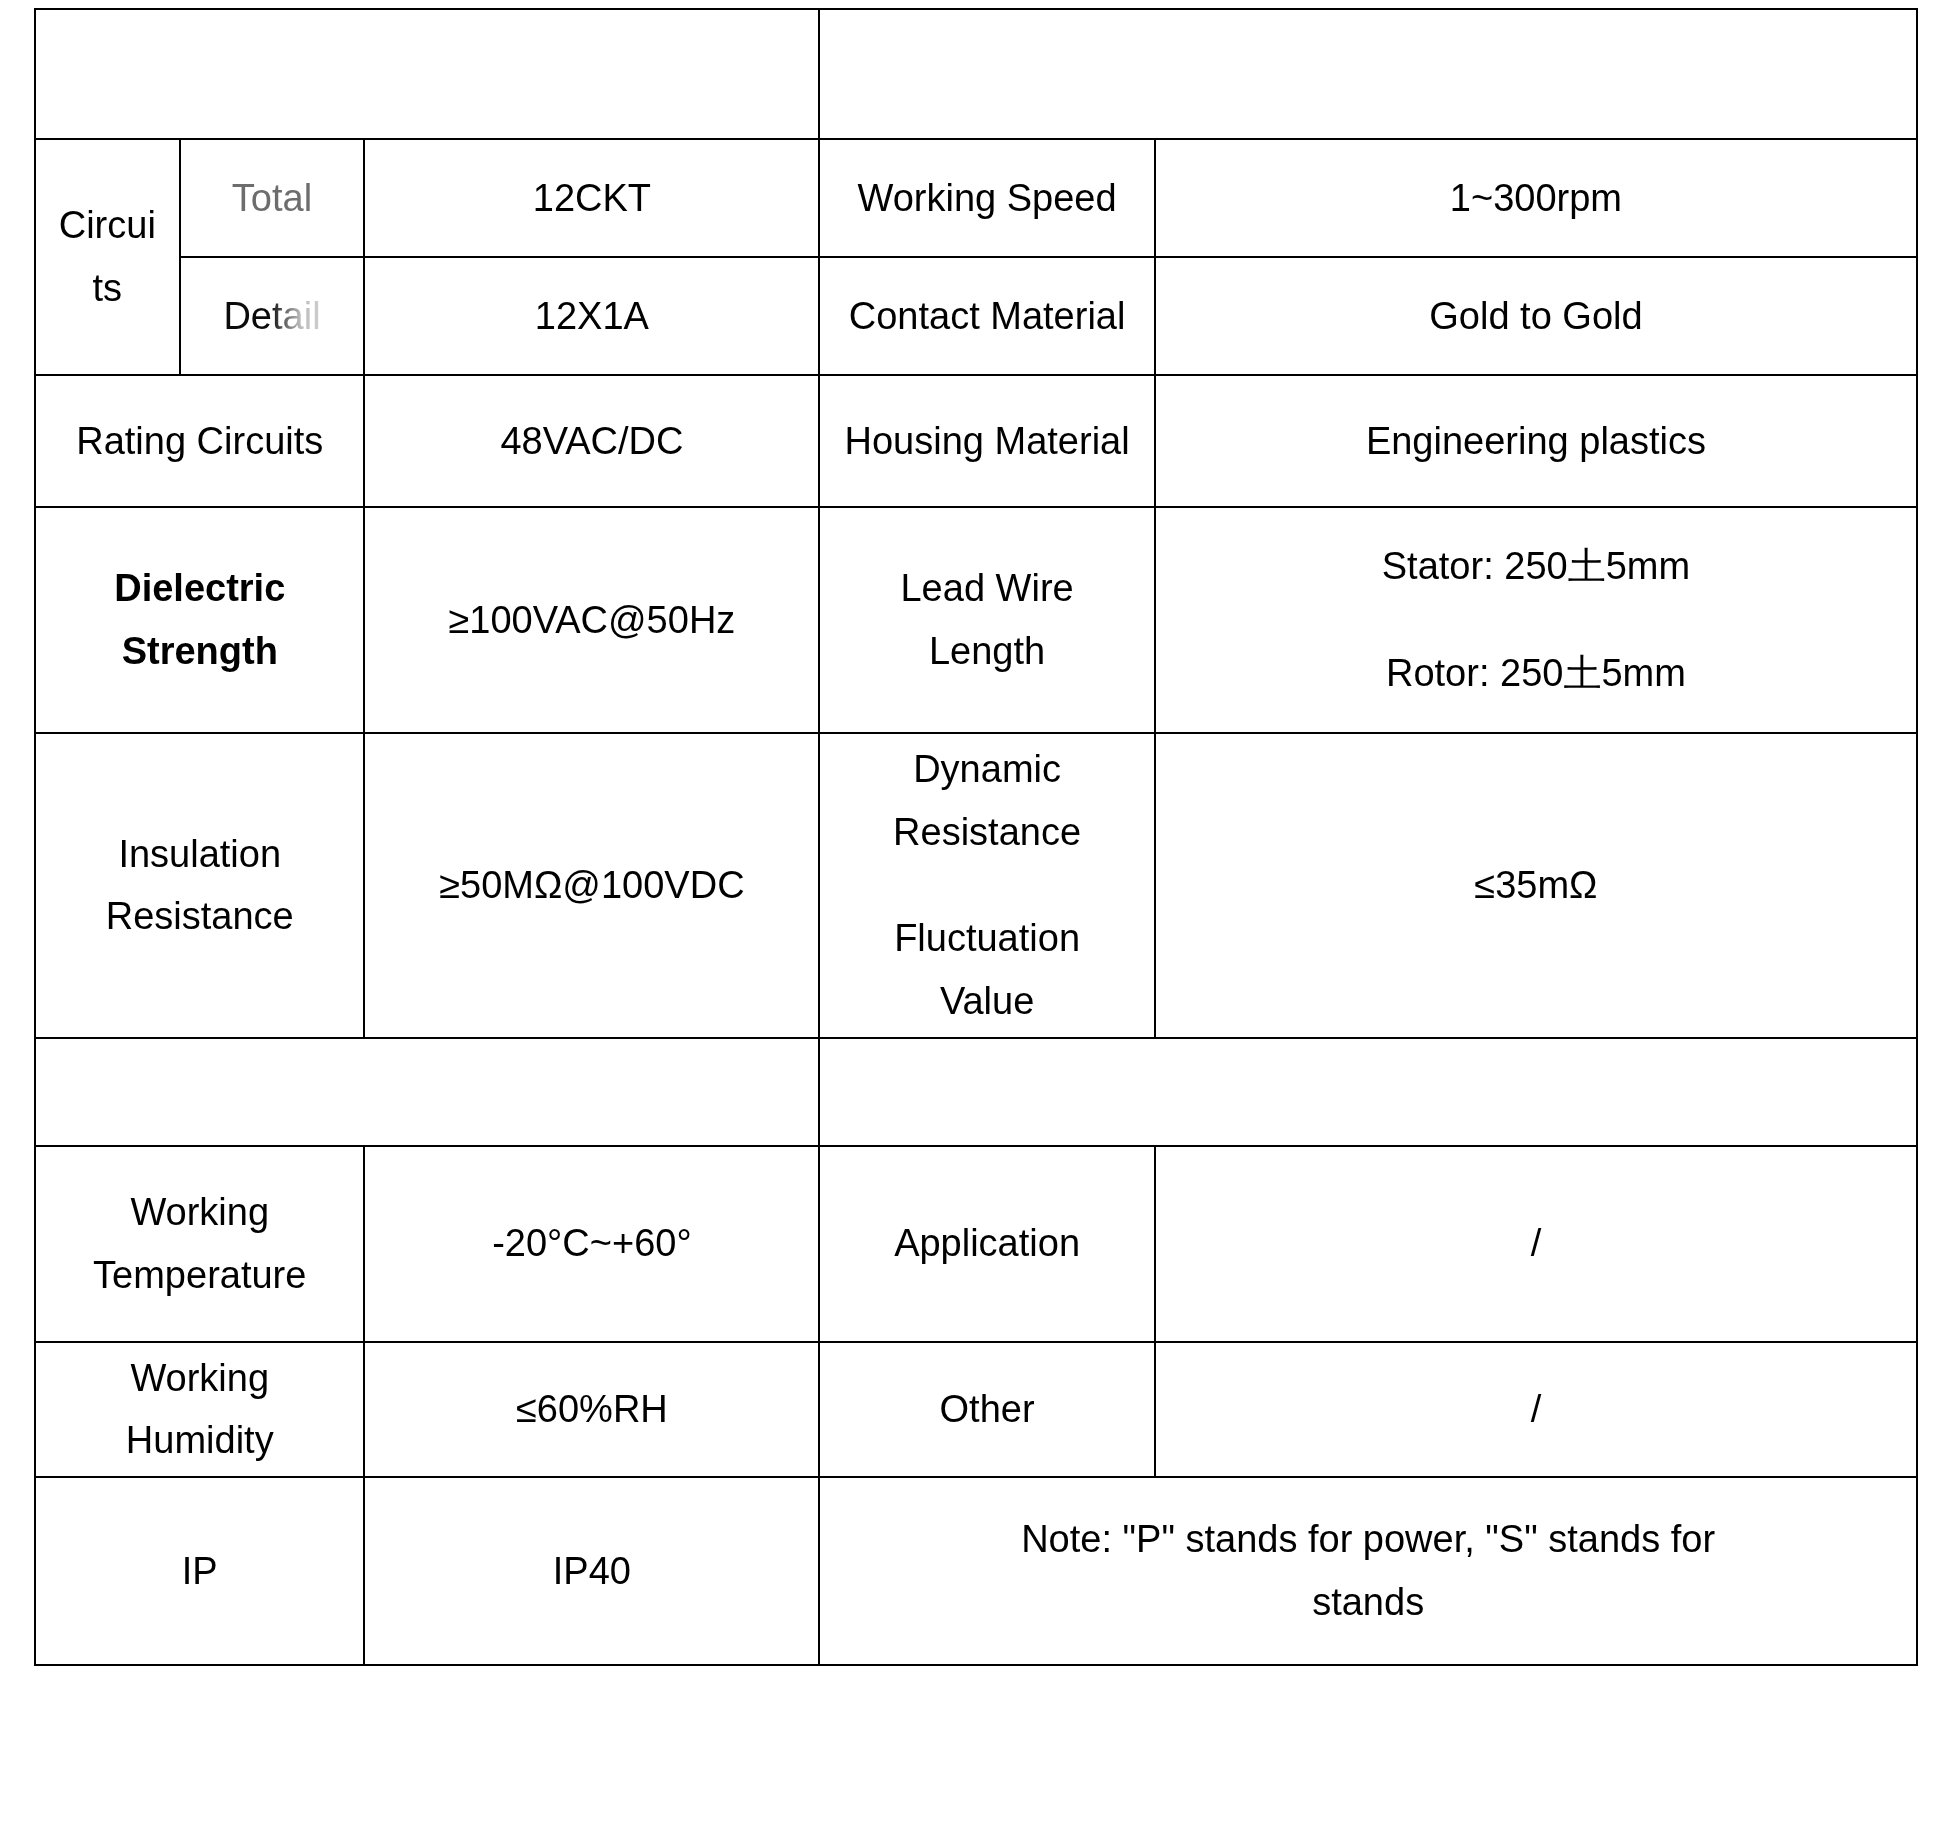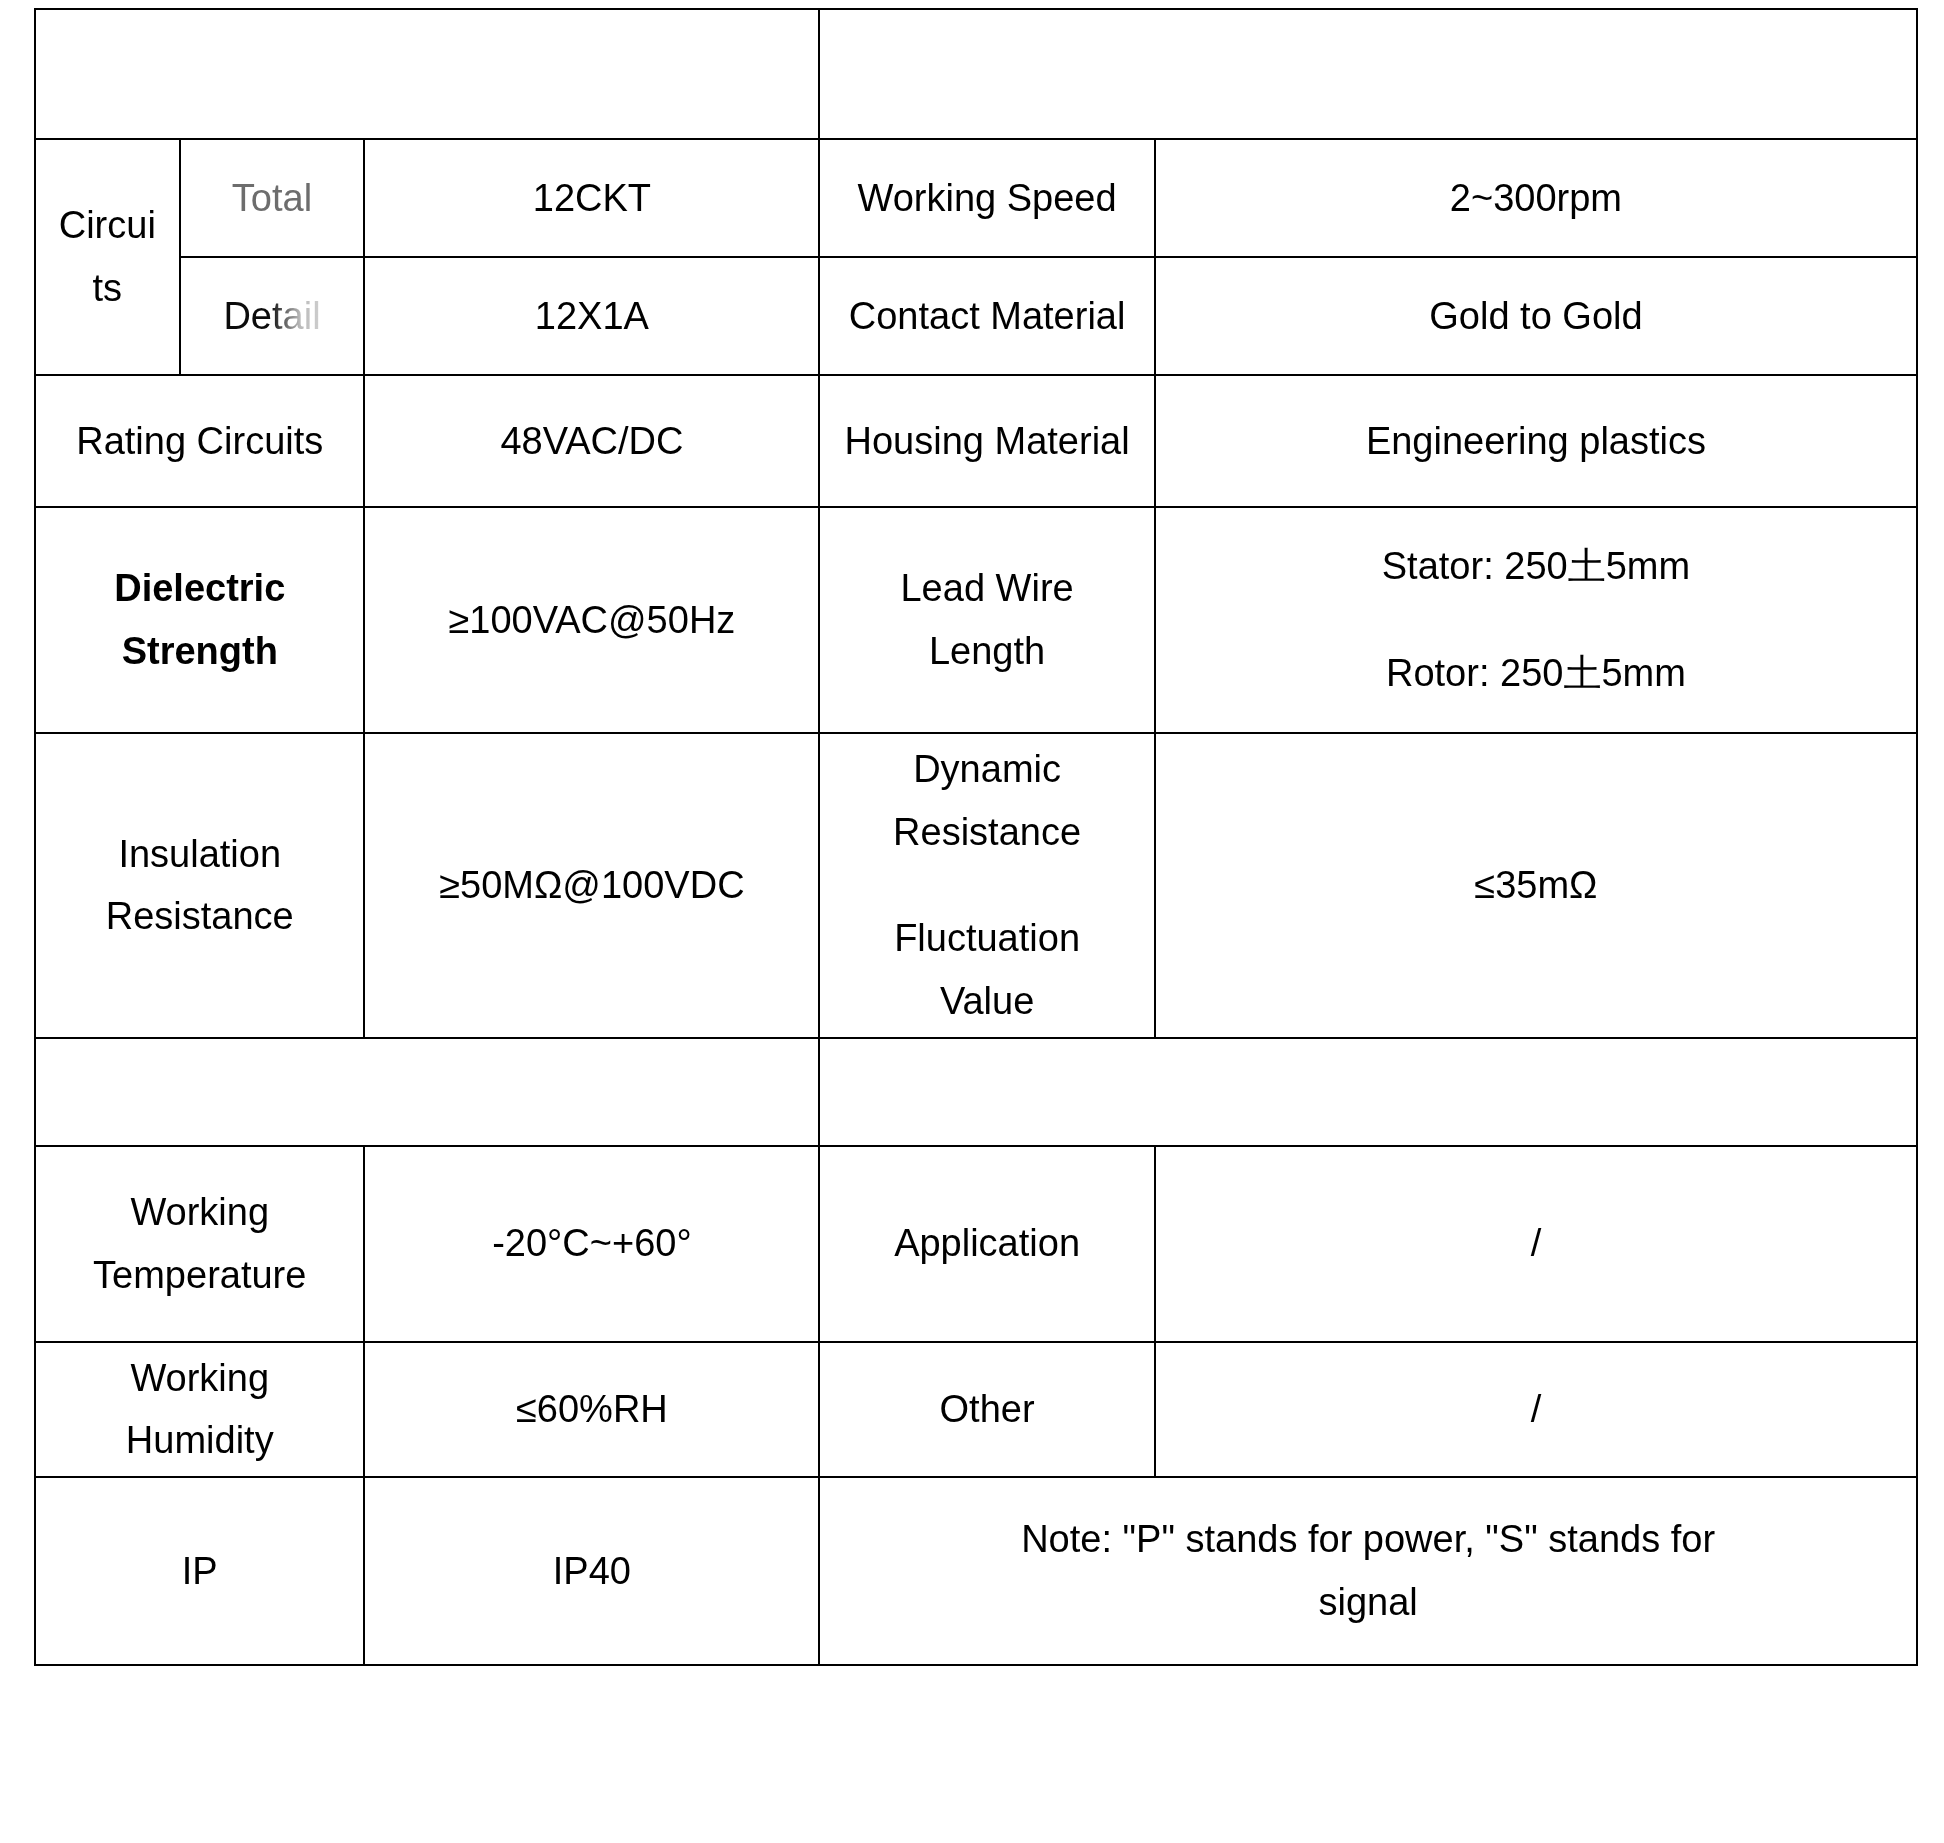--- a/index.html
+++ b/index.html
@@ -107,21 +107,21 @@
       <tr>
         <td class="band band-blue" colspan="3" style="height:120px;">Electronic &amp; Electric</td>
         <td class="band band-blue" colspan="3" style="height:120px;">Mechanical</td>
       </tr>
 
       <tr class="row-sm">
         <td rowspan="2" style="border-right-width:2px;">Circuits</td>
         <td class="muted">Total</td>
         <td>12CKT</td>
         <td>Working Speed</td>
-        <td colspan="2">2~300rpm</td>
+        <td colspan="2">1~300rpm</td>
       </tr>
 
       <tr class="row-sm">
         <td><span class="gradfade">Detail</span></td>
         <td>12X1A</td>
         <td>Contact Material</td>
         <td colspan="2">Gold to Gold</td>
       </tr>
 
       <tr class="row-md">
@@ -186,21 +186,21 @@
         <td>Other</td>
         <td colspan="2">/</td>
       </tr>
 
       <tr>
         <td colspan="2" style="height:178px;">IP</td>
         <td>IP40</td>
         <td colspan="3" class="note-cell">
           <span class="stack">
             <span class="ln">Note: "P" stands for power, "S" stands for</span>
-            <span class="ln">signal</span>
+            <span class="ln">stands</span>
           </span>
         </td>
       </tr>
 
     </tbody>
   </table>
 
 </div>
 
 </body></html>

